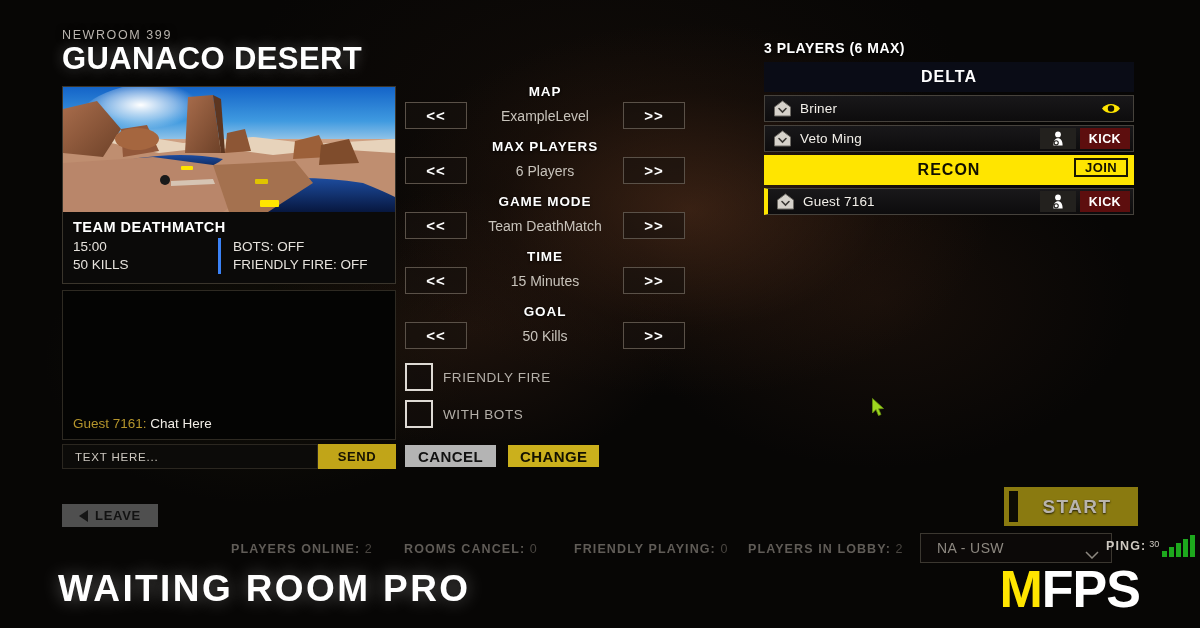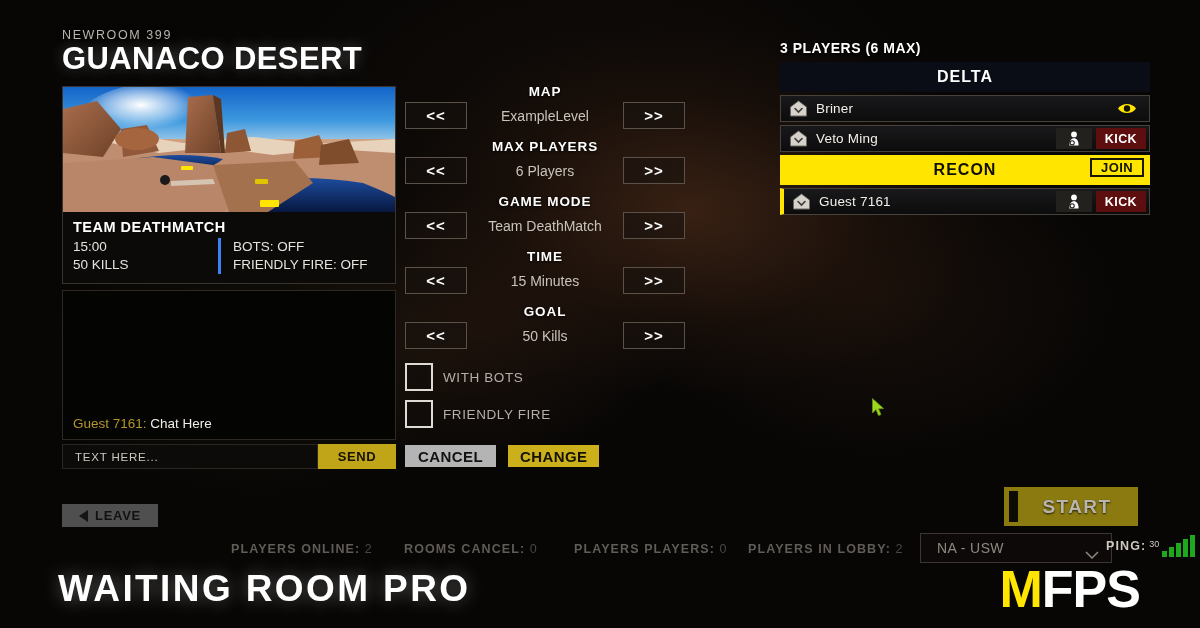--- a/index.html
+++ b/index.html
@@ -118,21 +118,21 @@
   .cc-row { display: flex; gap: 12px; margin-top: 17px; }
   .btn-cancel, .btn-change {
     height: 22px; padding: 0 12px; font-size: 15px; font-weight: 700;
     letter-spacing: 0.4px; display: flex; align-items: center;
     justify-content: center; border: none; cursor: pointer;
     font-family: "Liberation Sans", sans-serif;
   }
   .btn-cancel { background: #b4b4b4; color: #121212; min-width: 91px; }
   .btn-change { background: #cbb01c; color: #131100; min-width: 91px; }
   
-  #right { position: absolute; left: 780px; top: 40px; width: 370px; }
+  #right { position: absolute; left: 764px; top: 40px; width: 370px; }
   .players-count {
     font-size: 14px; font-weight: 700; color: #ffffff; letter-spacing: 0.5px;
     margin-bottom: 6px; text-shadow: 0 1px 3px rgba(0,0,0,0.9);
   }
   .team-header {
     position: relative; height: 30px; display: flex; align-items: center;
     justify-content: center; font-size: 16px; font-weight: 700;
     letter-spacing: 1px; margin-bottom: 3px;
   }
   .team-header.dark { background: #0a0c16; color: #ffffff; }
@@ -359,25 +359,25 @@
       <div class="setting-label">GOAL</div>
       <div class="setting-row">
         <button class="arrow-btn prev">&lt;&lt;</button>
         <div class="setting-value">50 Kills</div>
         <button class="arrow-btn next">&gt;&gt;</button>
       </div>
     </div>
 
     <div class="check-row">
       <div class="checkbox"></div>
-      <div class="check-label">WITH BOTS</div>
+      <div class="check-label">FRIENDLY FIRE</div>
     </div>
     <div class="check-row">
       <div class="checkbox"></div>
-      <div class="check-label">FRIENDLY FIRE</div>
+      <div class="check-label">WITH BOTS</div>
     </div>
 
     <div class="cc-row">
       <button class="btn-cancel">CANCEL</button>
       <button class="btn-change">CHANGE</button>
     </div>
   </div>
 
   <div id="right">
     <div class="players-count">3 PLAYERS (6 MAX)</div>
@@ -458,21 +458,21 @@
   <div class="status-bar">
     <div class="stat" style="left:231px;">
       <span>PLAYERS ONLINE:</span>
       <span class="val">2</span>
     </div>
     <div class="stat" style="left:404px;">
       <span>ROOMS CANCEL:</span>
       <span class="val">0</span>
     </div>
     <div class="stat" style="left:574px;">
-      <span>PLAYERS PLAYERS:</span>
+      <span>FRIENDLY PLAYING:</span>
       <span class="val">0</span>
     </div>
     <div class="stat" style="left:748px;">
       <span>PLAYERS IN LOBBY:</span>
       <span class="val">2</span>
     </div>
   </div>
 
   <div class="region-select">
     <span class="region-label">NA - USW</span>

